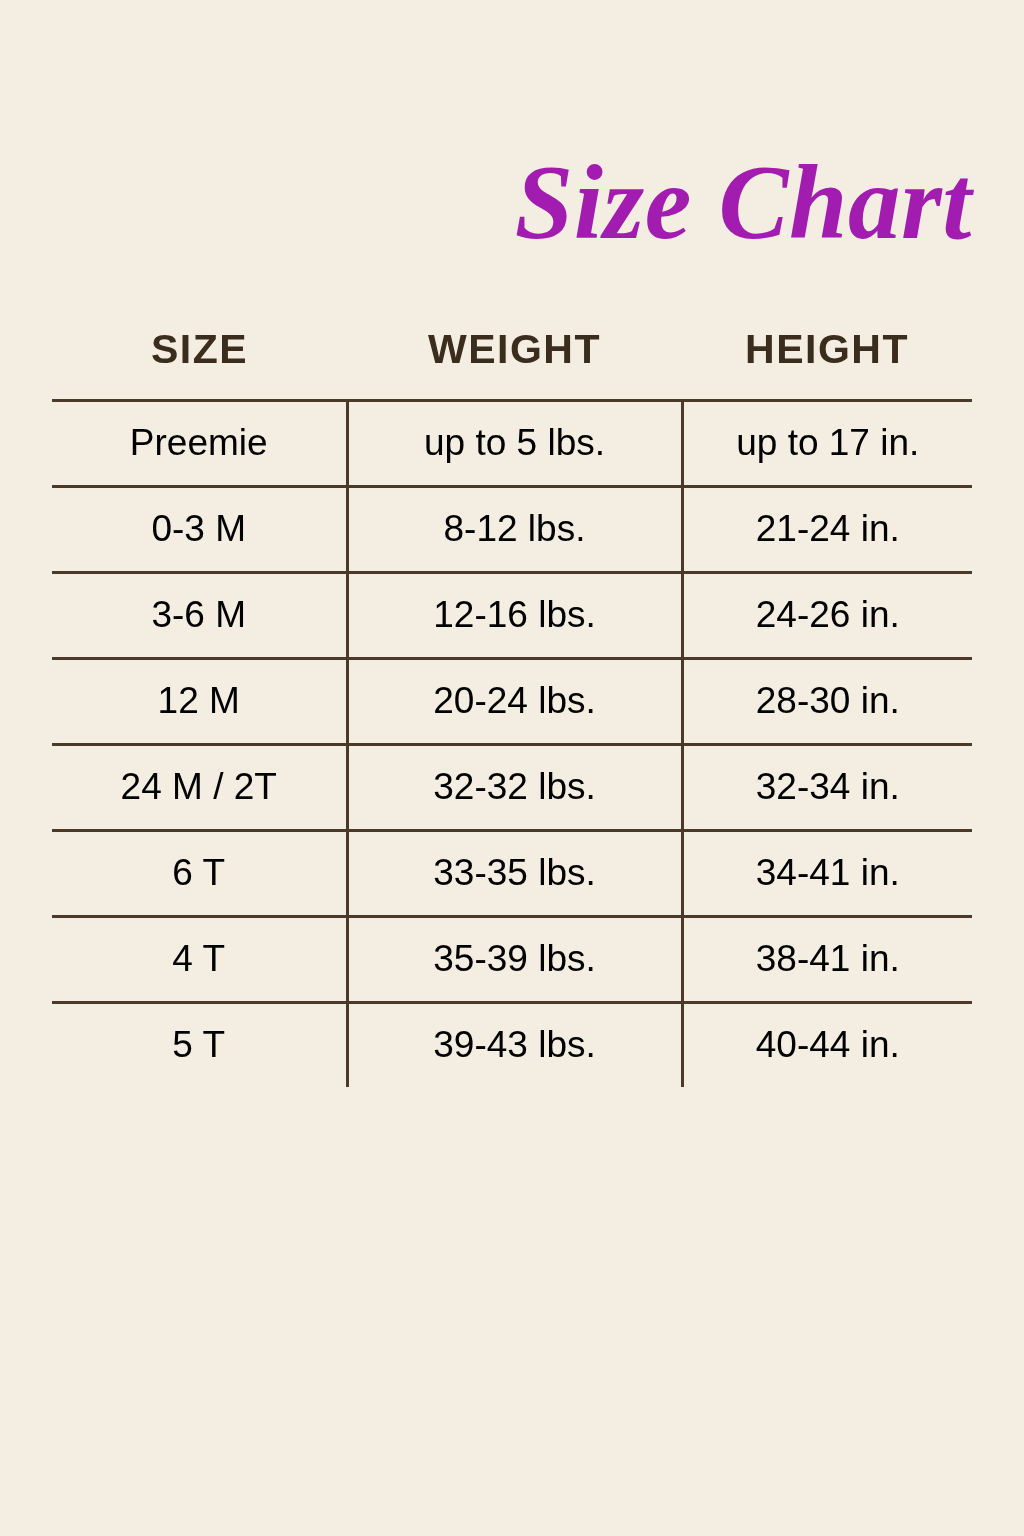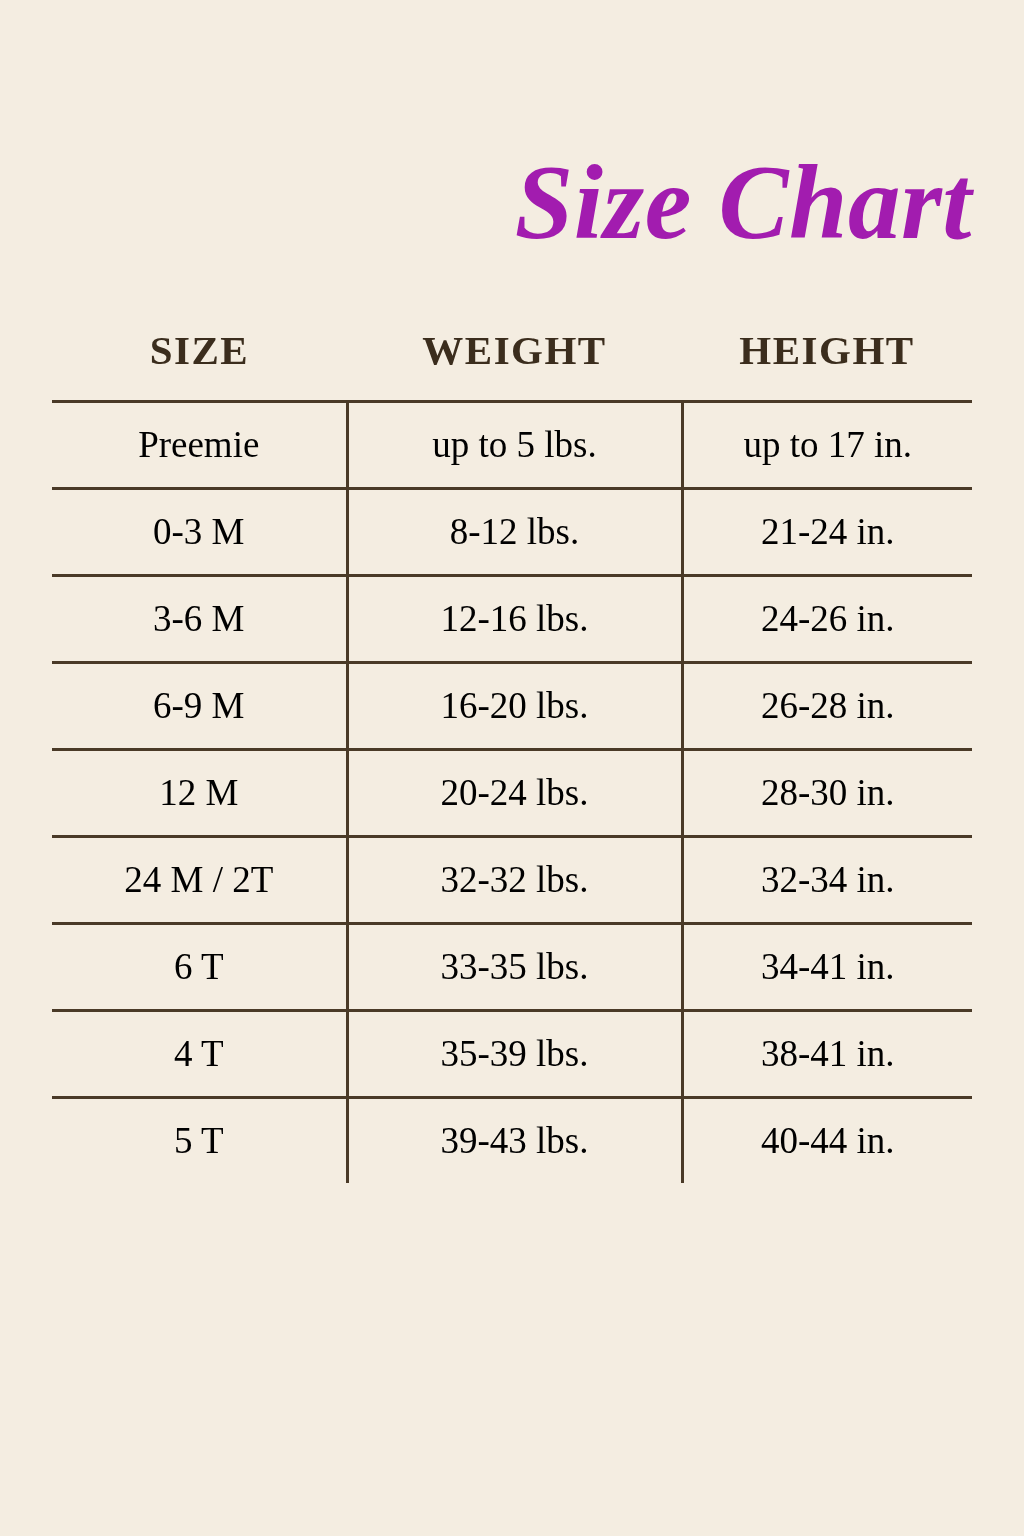--- a/index.html
+++ b/index.html
@@ -30,21 +30,20 @@
     color: #a21caf;
     padding-top: 80px;
     letter-spacing: 0.5px;
     font-style: italic;
   }
   table.size-table {
     width: 920px;
     margin: 60px 0 0 0;
     border-collapse: collapse;
     table-layout: fixed;
-    font-family: Liberation Serif, serif;
   }
   table.size-table col.c1 { width: 295px; }
   table.size-table col.c2 { width: 335px; }
   table.size-table col.c3 { width: 290px; }
 
   thead th {
     font-size: 41px;
     font-weight: bold;
     letter-spacing: 1.5px;
     color: #3b2d1d;
@@ -98,25 +97,20 @@
         <td>0-3 M</td>
         <td>8-12 lbs.</td>
         <td>21-24 in.</td>
       </tr>
       <tr>
         <td>3-6 M</td>
         <td>12-16 lbs.</td>
         <td>24-26 in.</td>
       </tr>
       <tr>
-        <td>6-9 M</td>
-        <td>16-20 lbs.</td>
-        <td>26-28 in.</td>
-      </tr>
-      <tr>
         <td>12 M</td>
         <td>20-24 lbs.</td>
         <td>28-30 in.</td>
       </tr>
       <tr>
         <td>24 M / 2T</td>
         <td>32-32 lbs.</td>
         <td>32-34 in.</td>
       </tr>
       <tr>

